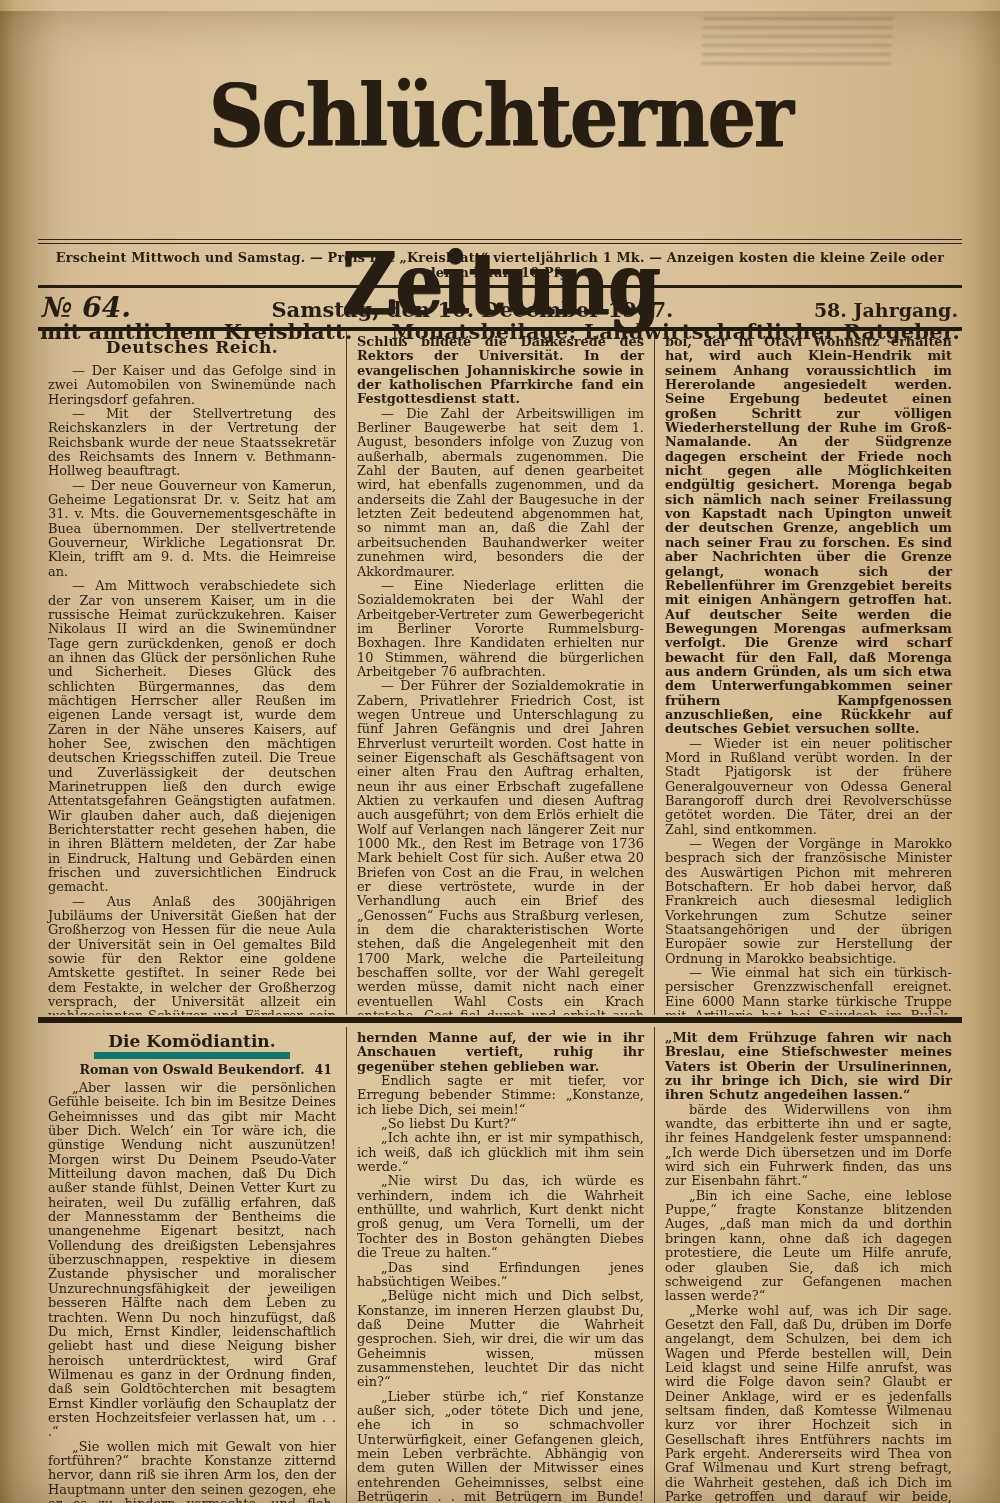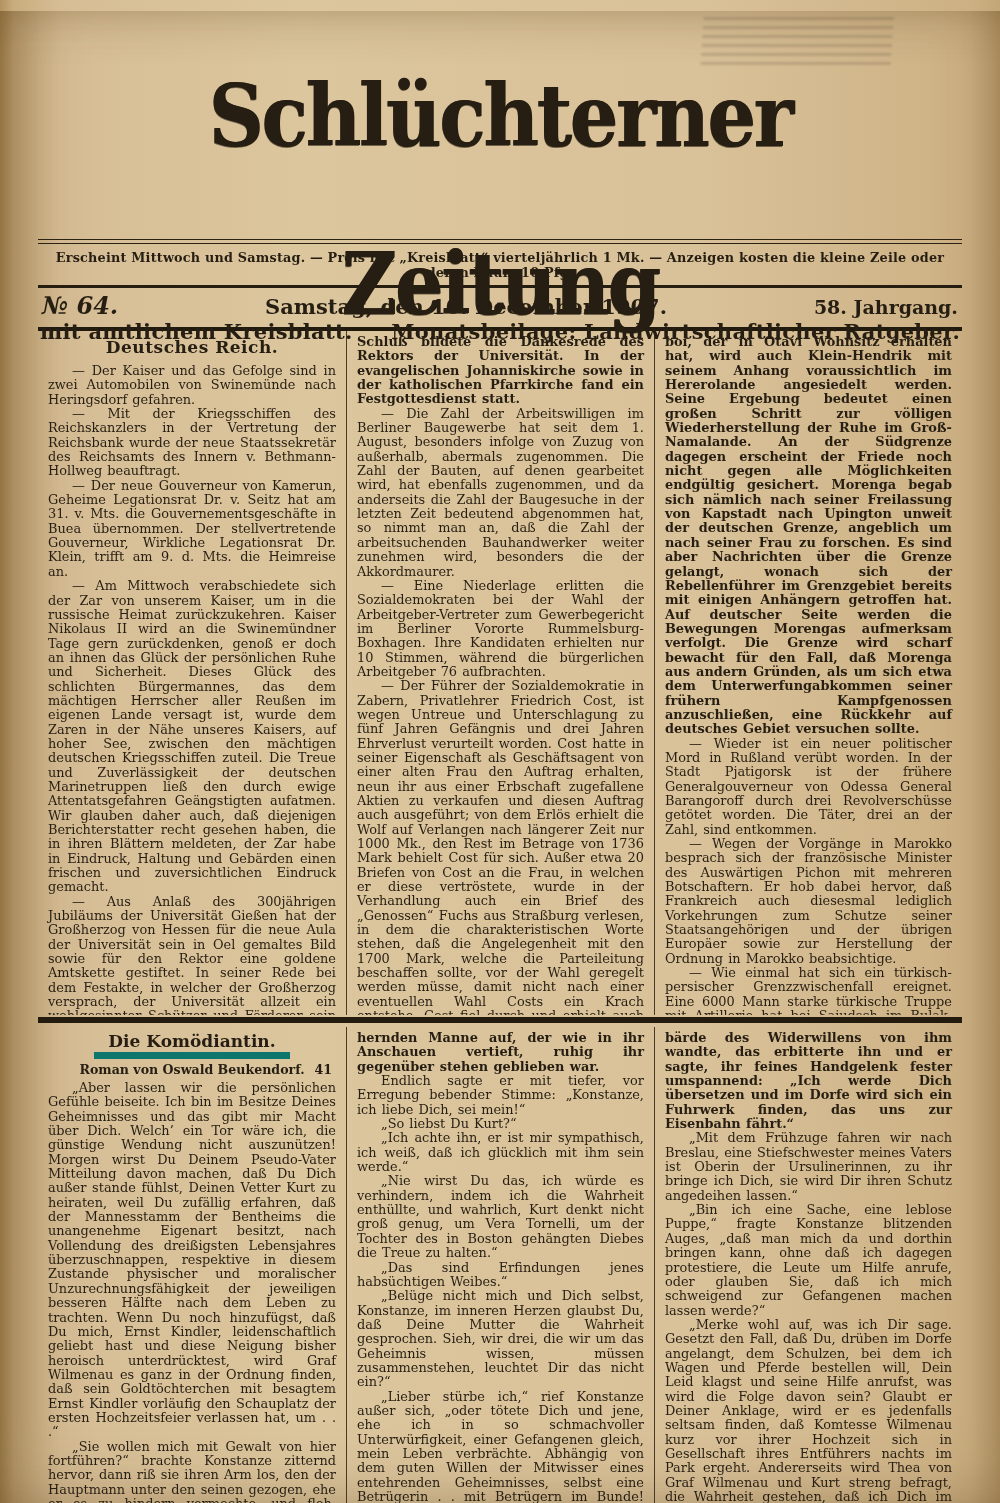--- a/index.html
+++ b/index.html
@@ -39,21 +39,21 @@
   .rule-heavy{height:0;border-top:4px solid #20190d;}
   .rule-divider{height:6px;background:#231b0e;margin:2px 0 4px;}
   .info-line{
     text-align:center;font-size:12.8px;font-weight:bold;letter-spacing:.2px;
     padding:6px 0 5px;
   }
   .dateline{
     display:flex;justify-content:space-between;align-items:baseline;
     border-top:3px solid #241d10;padding:3px 4px 4px;height:32px;
   }
-  .issue-no{font-size:24px;font-weight:bold;font-style:italic;}
+  .issue-no{font-size:28px;font-weight:bold;font-style:italic;}
   .date-center{font-size:21px;font-weight:bold;}
   .volume{font-size:19px;font-weight:bold;}
   
   .cols{display:flex;overflow:hidden;}
   .news{height:684px;}
   .feuille{height:512px;}
   .col{width:33.333%;box-sizing:border-box;padding:4px 10px 0;overflow:hidden;}
   .col + .col{border-left:1px solid #463a26;}
   .col p{
     margin:0;font-size:12.9px;line-height:14.35px;text-align:justify;
@@ -92,21 +92,21 @@
     <span class="volume">58. Jahrgang.</span>
   </div>
 
   <div class="rule-heavy"></div>
 
   <section class="cols news">
     <div class="col">
       <h2 class="sec">Deutsches Reich.</h2>
       <div>
           <p>— Der Kaiser und das Gefolge sind in zwei Automobilen von Swinemünde nach Heringsdorf gefahren.</p>
-          <p>— Mit der Kriegsschiffen des Reichskanzlers in der Vertretung der Reichsbank wurde der neue Staatssekretär des Reichsamts des Innern v. Bethmann-Hollweg beauftragt.</p>
+          <p>— Mit der Stellvertretung des Reichskanzlers in der Vertretung der Reichsbank wurde der neue Staatssekretär des Reichsamts des Innern v. Bethmann-Hollweg beauftragt.</p>
           <p>— Der neue Gouverneur von Kamerun, Geheime Legationsrat Dr. v. Seitz hat am 31. v. Mts. die Gouvernementsgeschäfte in Buea übernommen. Der stellvertretende Gouverneur, Wirkliche Legationsrat Dr. Klein, trifft am 9. d. Mts. die Heimreise an.</p>
           <p>— Am Mittwoch verabschiedete sich der Zar von unserem Kaiser, um in die russische Heimat zurückzukehren. Kaiser Nikolaus II wird an die Swinemündner Tage gern zurückdenken, genoß er doch an ihnen das Glück der persönlichen Ruhe und Sicherheit. Dieses Glück des schlichten Bürgermannes, das dem mächtigen Herrscher aller Reußen im eigenen Lande versagt ist, wurde dem Zaren in der Nähe unseres Kaisers, auf hoher See, zwischen den mächtigen deutschen Kriegsschiffen zuteil. Die Treue und Zuverlässigkeit der deutschen Marinetruppen ließ den durch ewige Attentatsgefahren Geängstigten aufatmen. Wir glauben daher auch, daß diejenigen Berichterstatter recht gesehen haben, die in ihren Blättern meldeten, der Zar habe in Eindruck, Haltung und Gebärden einen frischen und zuversichtlichen Eindruck gemacht.</p>
           <p>— Aus Anlaß des 300jährigen Jubiläums der Universität Gießen hat der Großherzog von Hessen für die neue Aula der Universität sein in Oel gemaltes Bild sowie für den Rektor eine goldene Amtskette gestiftet. In seiner Rede bei dem Festakte, in welcher der Großherzog versprach, der Universität allzeit ein wohlgesinnter Schützer und Förderer sein zu wollen, führte er etwa folgendes aus: An dem heutigen Ehrentage huldige der Hochschule die Kunst, der er neben den Wissenschaften im Hessenlande eine bevorzugte Heimstätte zu bereiten bestrebt sei. Die Amtskette des Rektors solle in den sie zierenden Bildern und Wappenschildern die Zusammengehörigkeit mit seinem Hause und dem hessischen Staate während aller Zeiten seines Bestehens hindurch versinnbildlichen und, hergestellt aus Gold und edlem Gestein, bekunden, wie Hessens Fürsten und Volk in der Hochschule immerdar eins der wertvollsten Kleinode erblickten und ehrten. Die Regierung stiftete als Festgabe zum Andenken eine Plakette. Den</p>
         </div>
     </div>
     <div class="col">
       <div class="continues">
           <p>Schluß bildete die Dankesrede des Rektors der Universität. In der evangelischen Johanniskirche sowie in der katholischen Pfarrkirche fand ein Festgottesdienst statt.</p>
           <p>— Die Zahl der Arbeitswilligen im Berliner Baugewerbe hat seit dem 1. August, besonders infolge von Zuzug von außerhalb, abermals zugenommen. Die Zahl der Bauten, auf denen gearbeitet wird, hat ebenfalls zugenommen, und da anderseits die Zahl der Baugesuche in der letzten Zeit bedeutend abgenommen hat, so nimmt man an, daß die Zahl der arbeitsuchenden Bauhandwerker weiter zunehmen wird, besonders die der Akkordmaurer.</p>
           <p>— Eine Niederlage erlitten die Sozialdemokraten bei der Wahl der Arbeitgeber-Vertreter zum Gewerbegericht im Berliner Vororte Rummelsburg-Boxhagen. Ihre Kandidaten erhielten nur 10 Stimmen, während die bürgerlichen Arbeitgeber 76 aufbrachten.</p>
@@ -149,22 +149,22 @@
           <p>„Ich achte ihn, er ist mir sympathisch, ich weiß, daß ich glücklich mit ihm sein werde.“</p>
           <p>„Nie wirst Du das, ich würde es verhindern, indem ich die Wahrheit enthüllte, und wahrlich, Kurt denkt nicht groß genug, um Vera Tornelli, um der Tochter des in Boston gehängten Diebes die Treue zu halten.“</p>
           <p>„Das sind Erfindungen jenes habsüchtigen Weibes.“</p>
           <p>„Belüge nicht mich und Dich selbst, Konstanze, im inneren Herzen glaubst Du, daß Deine Mutter die Wahrheit gesprochen. Sieh, wir drei, die wir um das Geheimnis wissen, müssen zusammenstehen, leuchtet Dir das nicht ein?“</p>
           <p>„Lieber stürbe ich,“ rief Konstanze außer sich, „oder tötete Dich und jene, ehe ich in so schmachvoller Unterwürfigkeit, einer Gefangenen gleich, mein Leben verbrächte. Abhängig von dem guten Willen der Mitwisser eines entehrenden Geheimnisses, selbst eine Betrügerin . . mit Betrügern im Bunde! Nein, Ernst Kindler, ich verachte Sie nur um so tiefer, weil Ihnen auch das verwerflichste Mittel recht ist, Ihr Ziel zu erreichen.“</p>
         </div>
 
     </div>
     <div class="col">
       <div class="continues">
+          <p>„Mit dem Frühzuge fahren wir nach Breslau, eine Stiefschwester meines Vaters ist Oberin der Ursulinerinnen, zu ihr bringe ich Dich, sie wird Dir ihren Schutz angedeihen lassen.“</p>
           <p>bärde des Widerwillens von ihm wandte, das erbitterte ihn und er sagte, ihr feines Handgelenk fester umspannend: „Ich werde Dich übersetzen und im Dorfe wird sich ein Fuhrwerk finden, das uns zur Eisenbahn fährt.“</p>
-          <p>„Mit dem Frühzuge fahren wir nach Breslau, eine Stiefschwester meines Vaters ist Oberin der Ursulinerinnen, zu ihr bringe ich Dich, sie wird Dir ihren Schutz angedeihen lassen.“</p>
           <p>„Bin ich eine Sache, eine leblose Puppe,“ fragte Konstanze blitzenden Auges, „daß man mich da und dorthin bringen kann, ohne daß ich dagegen protestiere, die Leute um Hilfe anrufe, oder glauben Sie, daß ich mich schweigend zur Gefangenen machen lassen werde?“</p>
           <p>„Merke wohl auf, was ich Dir sage. Gesetzt den Fall, daß Du, drüben im Dorfe angelangt, dem Schulzen, bei dem ich Wagen und Pferde bestellen will, Dein Leid klagst und seine Hilfe anrufst, was wird die Folge davon sein? Glaubt er Deiner Anklage, wird er es jedenfalls seltsam finden, daß Komtesse Wilmenau kurz vor ihrer Hochzeit sich in Gesellschaft ihres Entführers nachts im Park ergeht. Andererseits wird Thea von Graf Wilmenau und Kurt streng befragt, die Wahrheit gestehen, daß ich Dich im Parke getroffen und darauf wir beide, hörst Du, wir beide, sie heimgeschickt haben, um ganz ungestört zu sein . . . Kurt ahnt, daß ich Dich liebe, daß Beziehungen zwischen uns bestanden haben; kannst Du Dir vorstellen, daß er die Sache harmlos auffassen werde, etwa als eine freundschaftliche Aussprache im nächtlichen Parke, eine kleine Mondscheinpromenade?“</p>
         </div>
 
     </div>
   </section>
 
 </div>
 
 </body></html>

